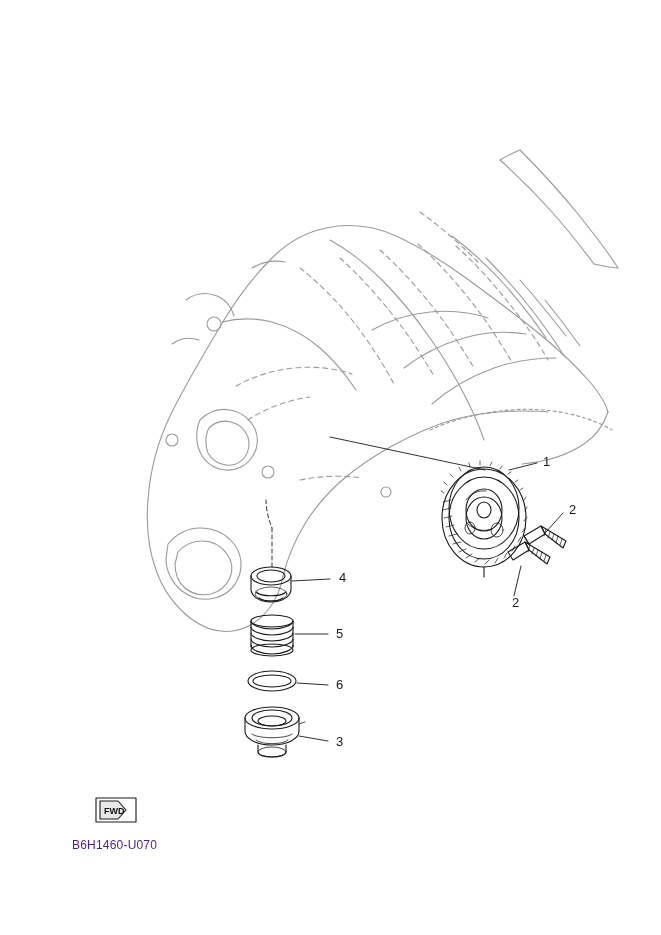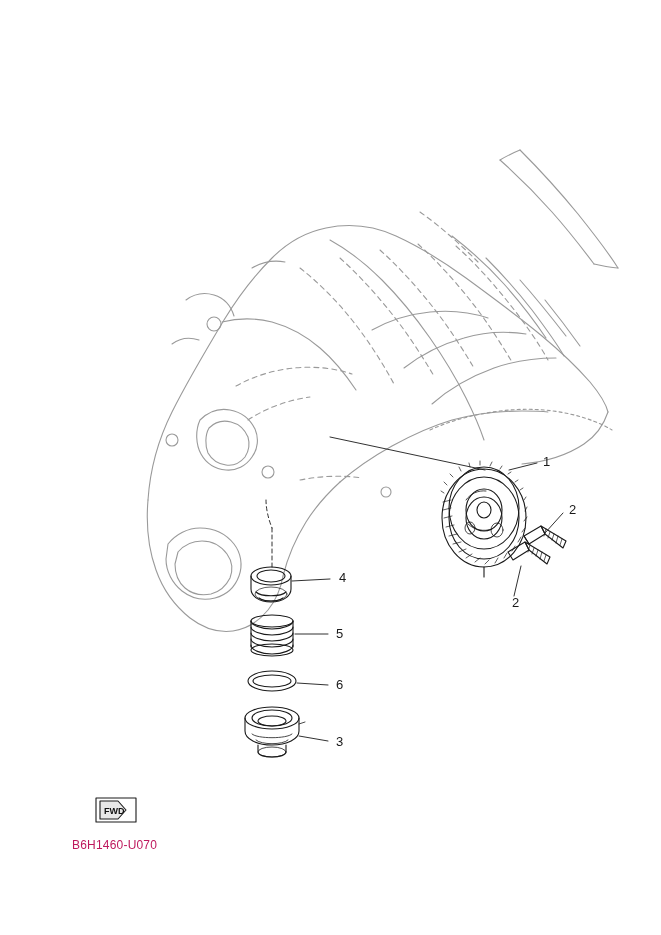--- a/index.html
+++ b/index.html
@@ -34,21 +34,21 @@
     line-height: 1;
     white-space: nowrap;
   }
   .part-code {
     position: absolute;
     left: 72px;
     top: 838px;
     font-family: "Liberation Sans", sans-serif;
     font-size: 12px;
     letter-spacing: 0.2px;
-    color: #be185d;
+    color: #4c1d95;
     white-space: nowrap;
   }
   .fwd-text {
     font-family: "Liberation Sans", sans-serif;
     font-size: 9px;
     font-weight: bold;
     fill: #111;
   }
 </style>
 </head>

